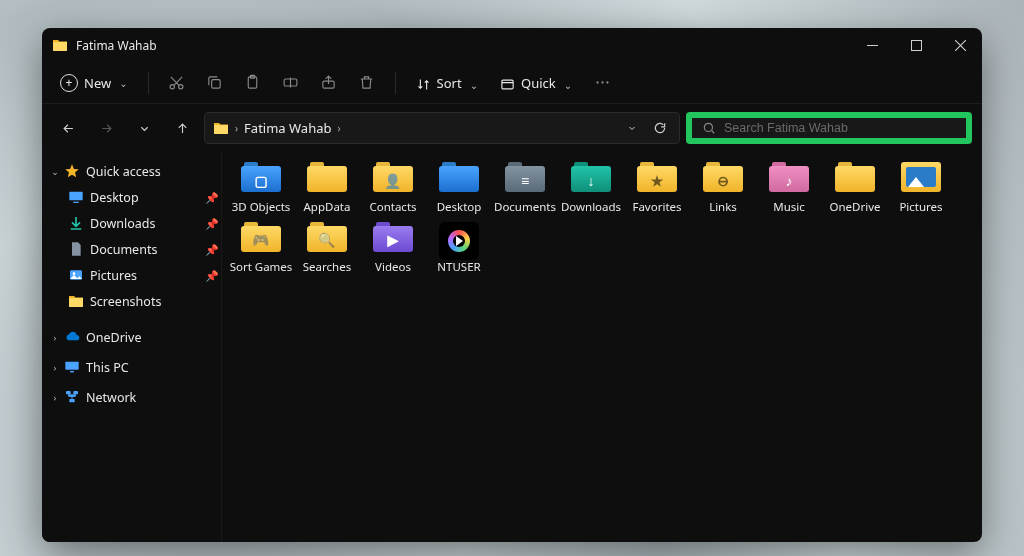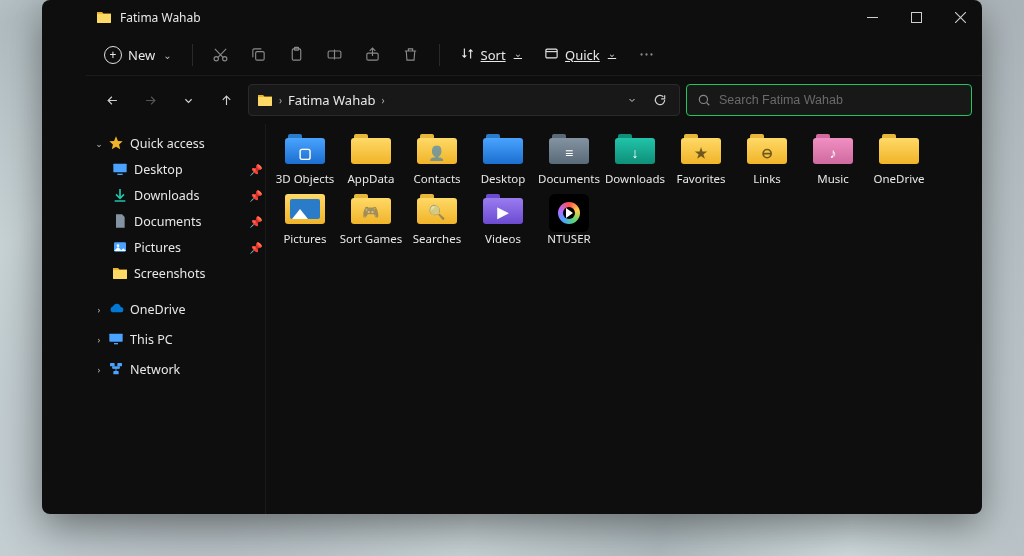--- a/index.html
+++ b/index.html
@@ -2,60 +2,60 @@
 <html><head>
 <meta charset="utf-8">
 <style>
   * { margin: 0; padding: 0; box-sizing: border-box; user-select: none; }
   html, body { width: 1024px; height: 556px; overflow: hidden; font-family: "Segoe UI", system-ui, sans-serif; }
   body {
     background: radial-gradient(circle at 20% 80%, #aeb8bd 0%, #c8d3d6 30%, #b0bcc0 50%, #cfdbdd 70%, #aab3b8 100%);
     display: flex; align-items: flex-start; justify-content: center;
   }
   .window {
+    margin-top: 28px;
     width: 940px; height: 514px;
     background: #0e0e0e;
     border-radius: 8px;
     box-shadow: 0 12px 40px rgba(0,0,0,.45), 0 0 0 1px rgba(255,255,255,.04);
     display: flex; flex-direction: column;
     color: #e8e8e8;
     overflow: hidden;
-    padding-left: 44px;
   }
   
   .titlebar { height: 34px; display:flex; align-items:center; padding-left:10px; }
   .titlebar .title-icon { width:16px; height:16px; margin-right:8px; }
   .titlebar .title-text { font-size: 12px; color:#e8e8e8; }
   .titlebar .spacer { flex:1; }
   .winbtn { width:44px; height:34px; display:flex;align-items:center;justify-content:center; color:#cfcfcf; }
   .winbtn svg { width:11px; height:11px; }
 
   
   .toolbar { height:42px; display:flex; align-items:center; padding:0 8px; gap:2px; border-bottom:1px solid #1c1c1c;}
   .tb-new { display:flex; align-items:center; gap:6px; color:#e8e8e8; font-size:13px; padding:4px 10px; border-radius:4px;}
   .tb-new .circ { width:18px;height:18px;border:1.3px solid #e0e0e0;border-radius:50%;display:flex;align-items:center;justify-content:center;font-size:12px;line-height:1;}
   .tb-new .chev { font-size:10px; color:#b8b8b8; margin-left:2px;}
   .tb-sep { width:1px; height:22px; background:#2a2a2a; margin:0 8px;}
   .tb-btn { width:36px;height:36px;display:flex;align-items:center;justify-content:center;color:#8a8a8a;border-radius:4px;}
   .tb-btn svg{width:17px;height:17px;}
-  .tb-drop { display:flex;align-items:flex-start;gap:6px;color:#e8e8e8;font-size:13px;padding:4px 10px;border-radius:4px;text-decoration:underline;}
+  .tb-drop { display:flex;align-items:flex-end;gap:6px;color:#e8e8e8;font-size:13px;padding:4px 10px;border-radius:4px;}
   .tb-drop svg{width:15px;height:15px;}
   .tb-drop .chev{font-size:10px;color:#b8b8b8;margin-left:2px;}
 
   
   .navrow { height:48px; display:flex; align-items:center; padding:0 10px; gap:6px;}
   .nav-arrow { width:32px;height:32px;display:flex;align-items:center;justify-content:center;color:#d0d0d0;border-radius:4px;}
   .nav-arrow.disabled{color:#555;}
   .nav-arrow svg{width:15px;height:15px;}
   .addressbar { flex:1; height:32px; background:#181818; border:1px solid #2a2a2a; border-radius:4px; display:flex; align-items:center; padding:0 8px; gap:6px;}
   .addressbar .crumb{font-size:13px;color:#e8e8e8;}
   .addressbar .sep{font-size:10px;color:#aaa;}
   .addressbar .spacer{flex:1;}
   .addressbar .ab-btn{color:#cfcfcf;width:22px;display:flex;justify-content:center;}
-  .searchbox { width:286px; height:32px; background:#181818; border:1px solid #22c55e; border-radius:4px; display:flex;align-items:center;padding:0 10px;gap:8px;}
+  .searchbox { width:286px; height:32px; background:#181818; border:6px solid #22c55e; border-radius:4px; display:flex;align-items:center;padding:0 10px;gap:8px;}
   .searchbox svg{width:14px;height:14px;color:#888;}
   .searchbox input{flex:1;background:transparent;border:none;outline:none;color:#ccc;font-size:12.5px;}
   .searchbox input::placeholder{color:#6a6a6a;}
 
   
   .body { flex:1; display:flex; min-height:0; }
   .sidebar { width:180px; background:#0e0e0e; border-right:1px solid #1a1a1a; padding-top:6px; font-size:12.5px;}
   .sb-group{margin-bottom:4px;}
   .sb-row{display:flex;align-items:center;height:26px;padding-left:6px;color:#e8e8e8;position:relative;}
   .sb-expand{width:14px;text-align:center;font-size:9px;color:#bbb;}

